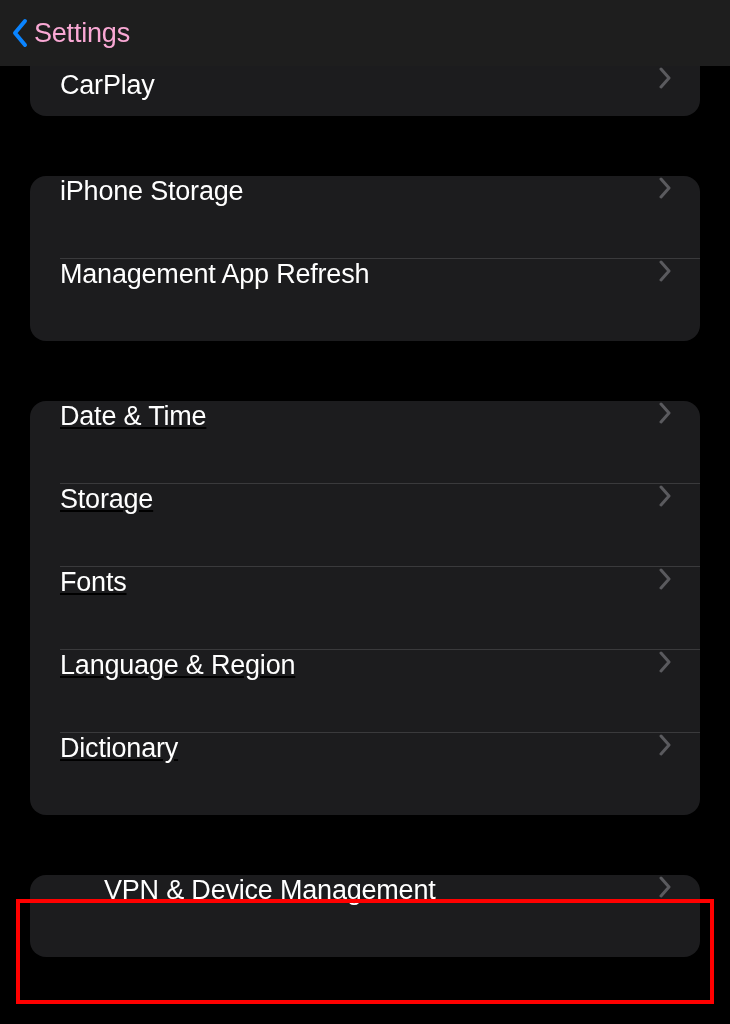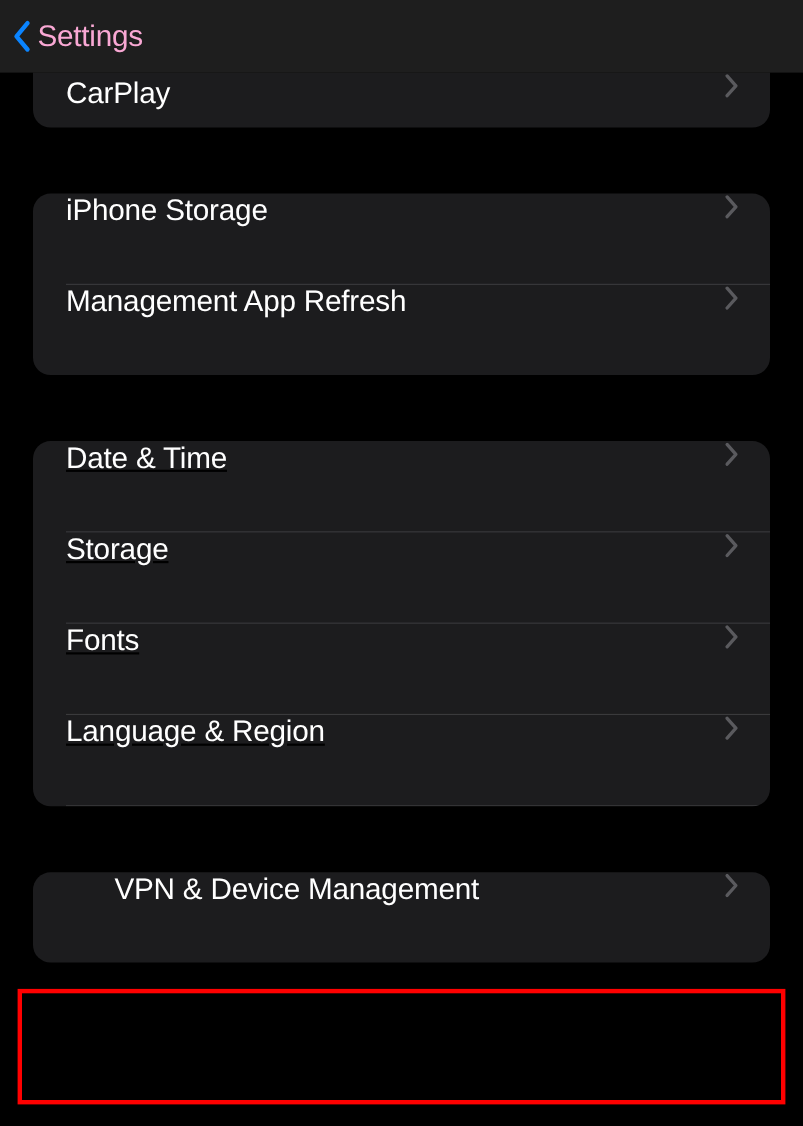--- a/index.html
+++ b/index.html
@@ -197,20 +197,28 @@
     <div class="divider"></div>
     <div class="row">
       <span class="row-label">Language &amp; Region</span>
       <span class="chevron-right">
         <svg width="12" height="22" viewBox="0 0 12 22" fill="none">
           <path d="M2 2 L10 11 L2 20" stroke="#5a5a5e" stroke-width="3" stroke-linecap="round" stroke-linejoin="round"></path>
         </svg>
       </span>
     </div>
     <div class="divider"></div>
+    <div class="row">
+      <span class="row-label">Dictionary</span>
+      <span class="chevron-right">
+        <svg width="12" height="22" viewBox="0 0 12 22" fill="none">
+          <path d="M2 2 L10 11 L2 20" stroke="#5a5a5e" stroke-width="3" stroke-linecap="round" stroke-linejoin="round"></path>
+        </svg>
+      </span>
+    </div>
   </div>
 
   <div class="group group-3">
     <div class="row">
       <span class="row-label">VPN &amp; Device Management</span>
       <span class="chevron-right">
         <svg width="12" height="22" viewBox="0 0 12 22" fill="none">
           <path d="M2 2 L10 11 L2 20" stroke="#5a5a5e" stroke-width="3" stroke-linecap="round" stroke-linejoin="round"></path>
         </svg>
       </span>

